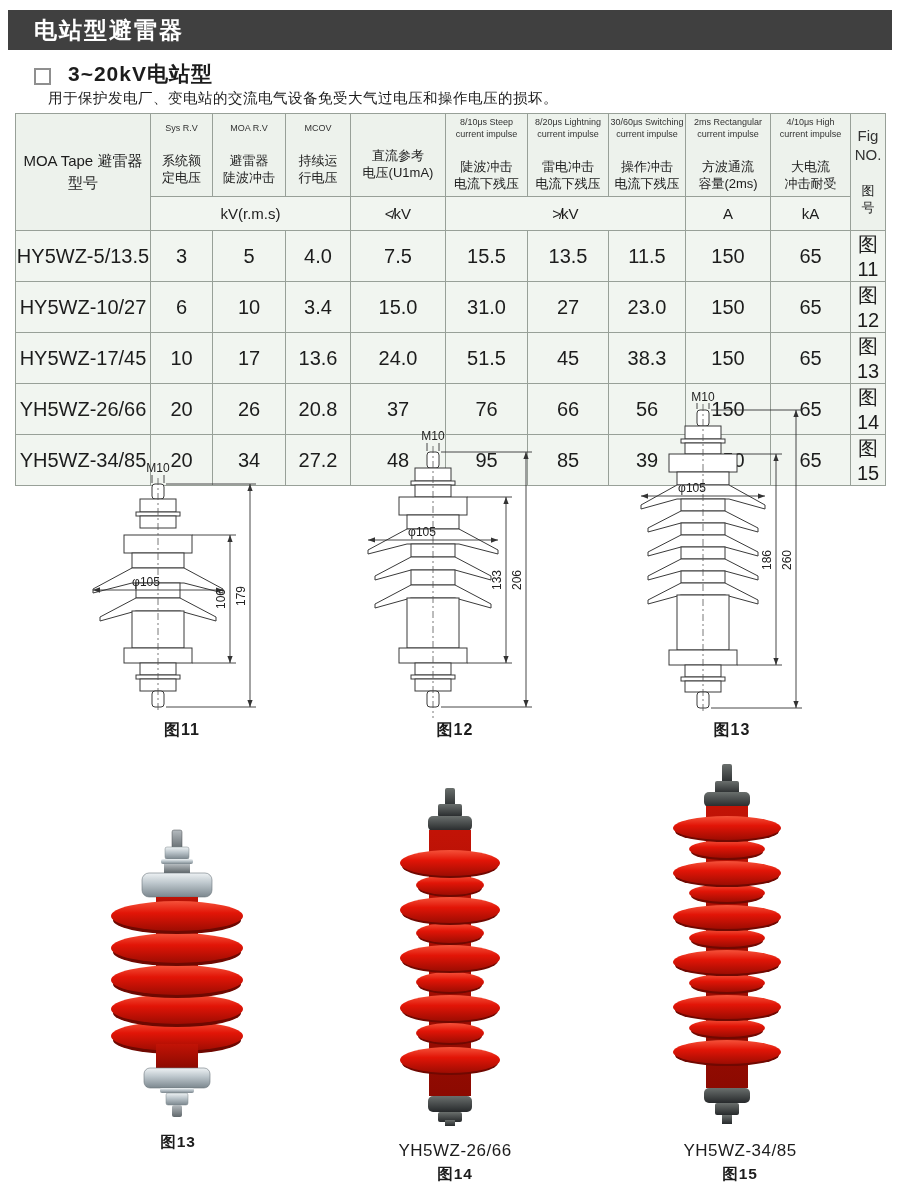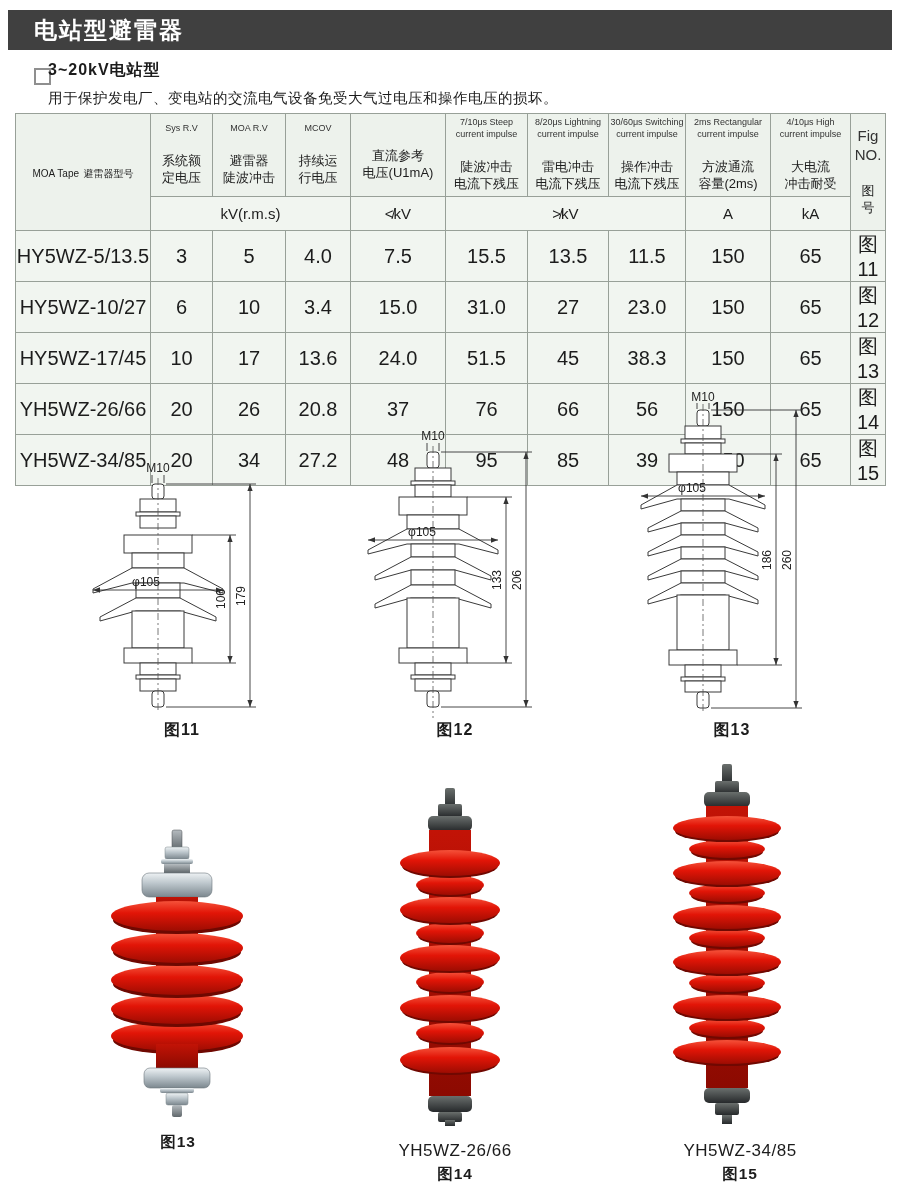--- a/index.html
+++ b/index.html
@@ -4,35 +4,35 @@
 <style>
   html,body{margin:0;padding:0;}
   body{width:900px;height:1200px;position:relative;background:#fff;
        font-family:"Liberation Sans","DejaVu Sans",sans-serif;color:#1c1c1c;}
   .abs{position:absolute;}
   
   .title-bar{left:8px;top:10px;width:884px;height:40px;background:#404040;}
   .title-bar .t{line-height:40px;padding-left:26px;color:#fff;font-size:23px;font-weight:bold;letter-spacing:2px;}
   
   .sec-box{left:34px;top:68px;width:13px;height:13px;border:2px solid #8f8f8f;background:#fff;}
-  .sec-title{left:48px;top:60px;font-size:16px;font-weight:bold;letter-spacing:1px;}
+  .sec-title{left:68px;top:60px;font-size:21px;font-weight:bold;letter-spacing:1px;}
   .sec-desc{left:48px;top:89px;font-size:14.5px;letter-spacing:0.5px;}
   
   .spec-table{left:15px;top:113px;}
   table{border-collapse:collapse;table-layout:fixed;width:870px;border:1.5px solid #555;}
   th,td{border:1px solid #98a098;text-align:center;vertical-align:middle;padding:0;}
   th{background:#edf2ec;font-weight:normal;}
   td{background:#f1f5f0;}
   .hrow1 th{height:82px;}
   .hrow2 td{height:33px;font-size:15px;}
   .brow td{height:30px;font-size:20px;}
   .ml{white-space:pre-line;}
   .en{display:block;font-size:9px;line-height:1.25;color:#333;}
   .zh{display:block;font-size:13px;line-height:1.3;margin-top:19px;}
-  .moa{font-size:10px;line-height:1.5;margin-top:8px;}
+  .moa{font-size:15px;line-height:1.5;margin-top:8px;}
   .figcol .en{font-size:15px;}
   .figcell{font-size:12.5px;}
   
   svg text{font-family:"Liberation Sans","DejaVu Sans",sans-serif;}
   .dimtxt{font-size:12px;fill:#222;}
   .fig-caption{font-size:16px;font-weight:bold;text-align:center;letter-spacing:1px;}
   .photo-model{font-size:17px;text-align:center;letter-spacing:0.5px;}
   .photo-fig{font-size:15.5px;font-weight:bold;text-align:center;letter-spacing:1px;}
 </style>
 </head>
@@ -80,21 +80,21 @@
     <th>
       <span class="en ml">MCOV</span>
       <span class="zh ml">持续运
 行电压</span>
     </th>
     <th>
       <span class="zh ml">直流参考
 电压(U1mA)</span>
     </th>
     <th>
-      <span class="en ml">7/10μs Steep
+      <span class="en ml">8/10μs Steep
 current impulse</span>
       <span class="zh ml">陡波冲击
 电流下残压</span>
     </th>
     <th>
       <span class="en ml">8/20μs Lightning
 current impulse</span>
       <span class="zh ml">雷电冲击
 电流下残压</span>
     </th>

